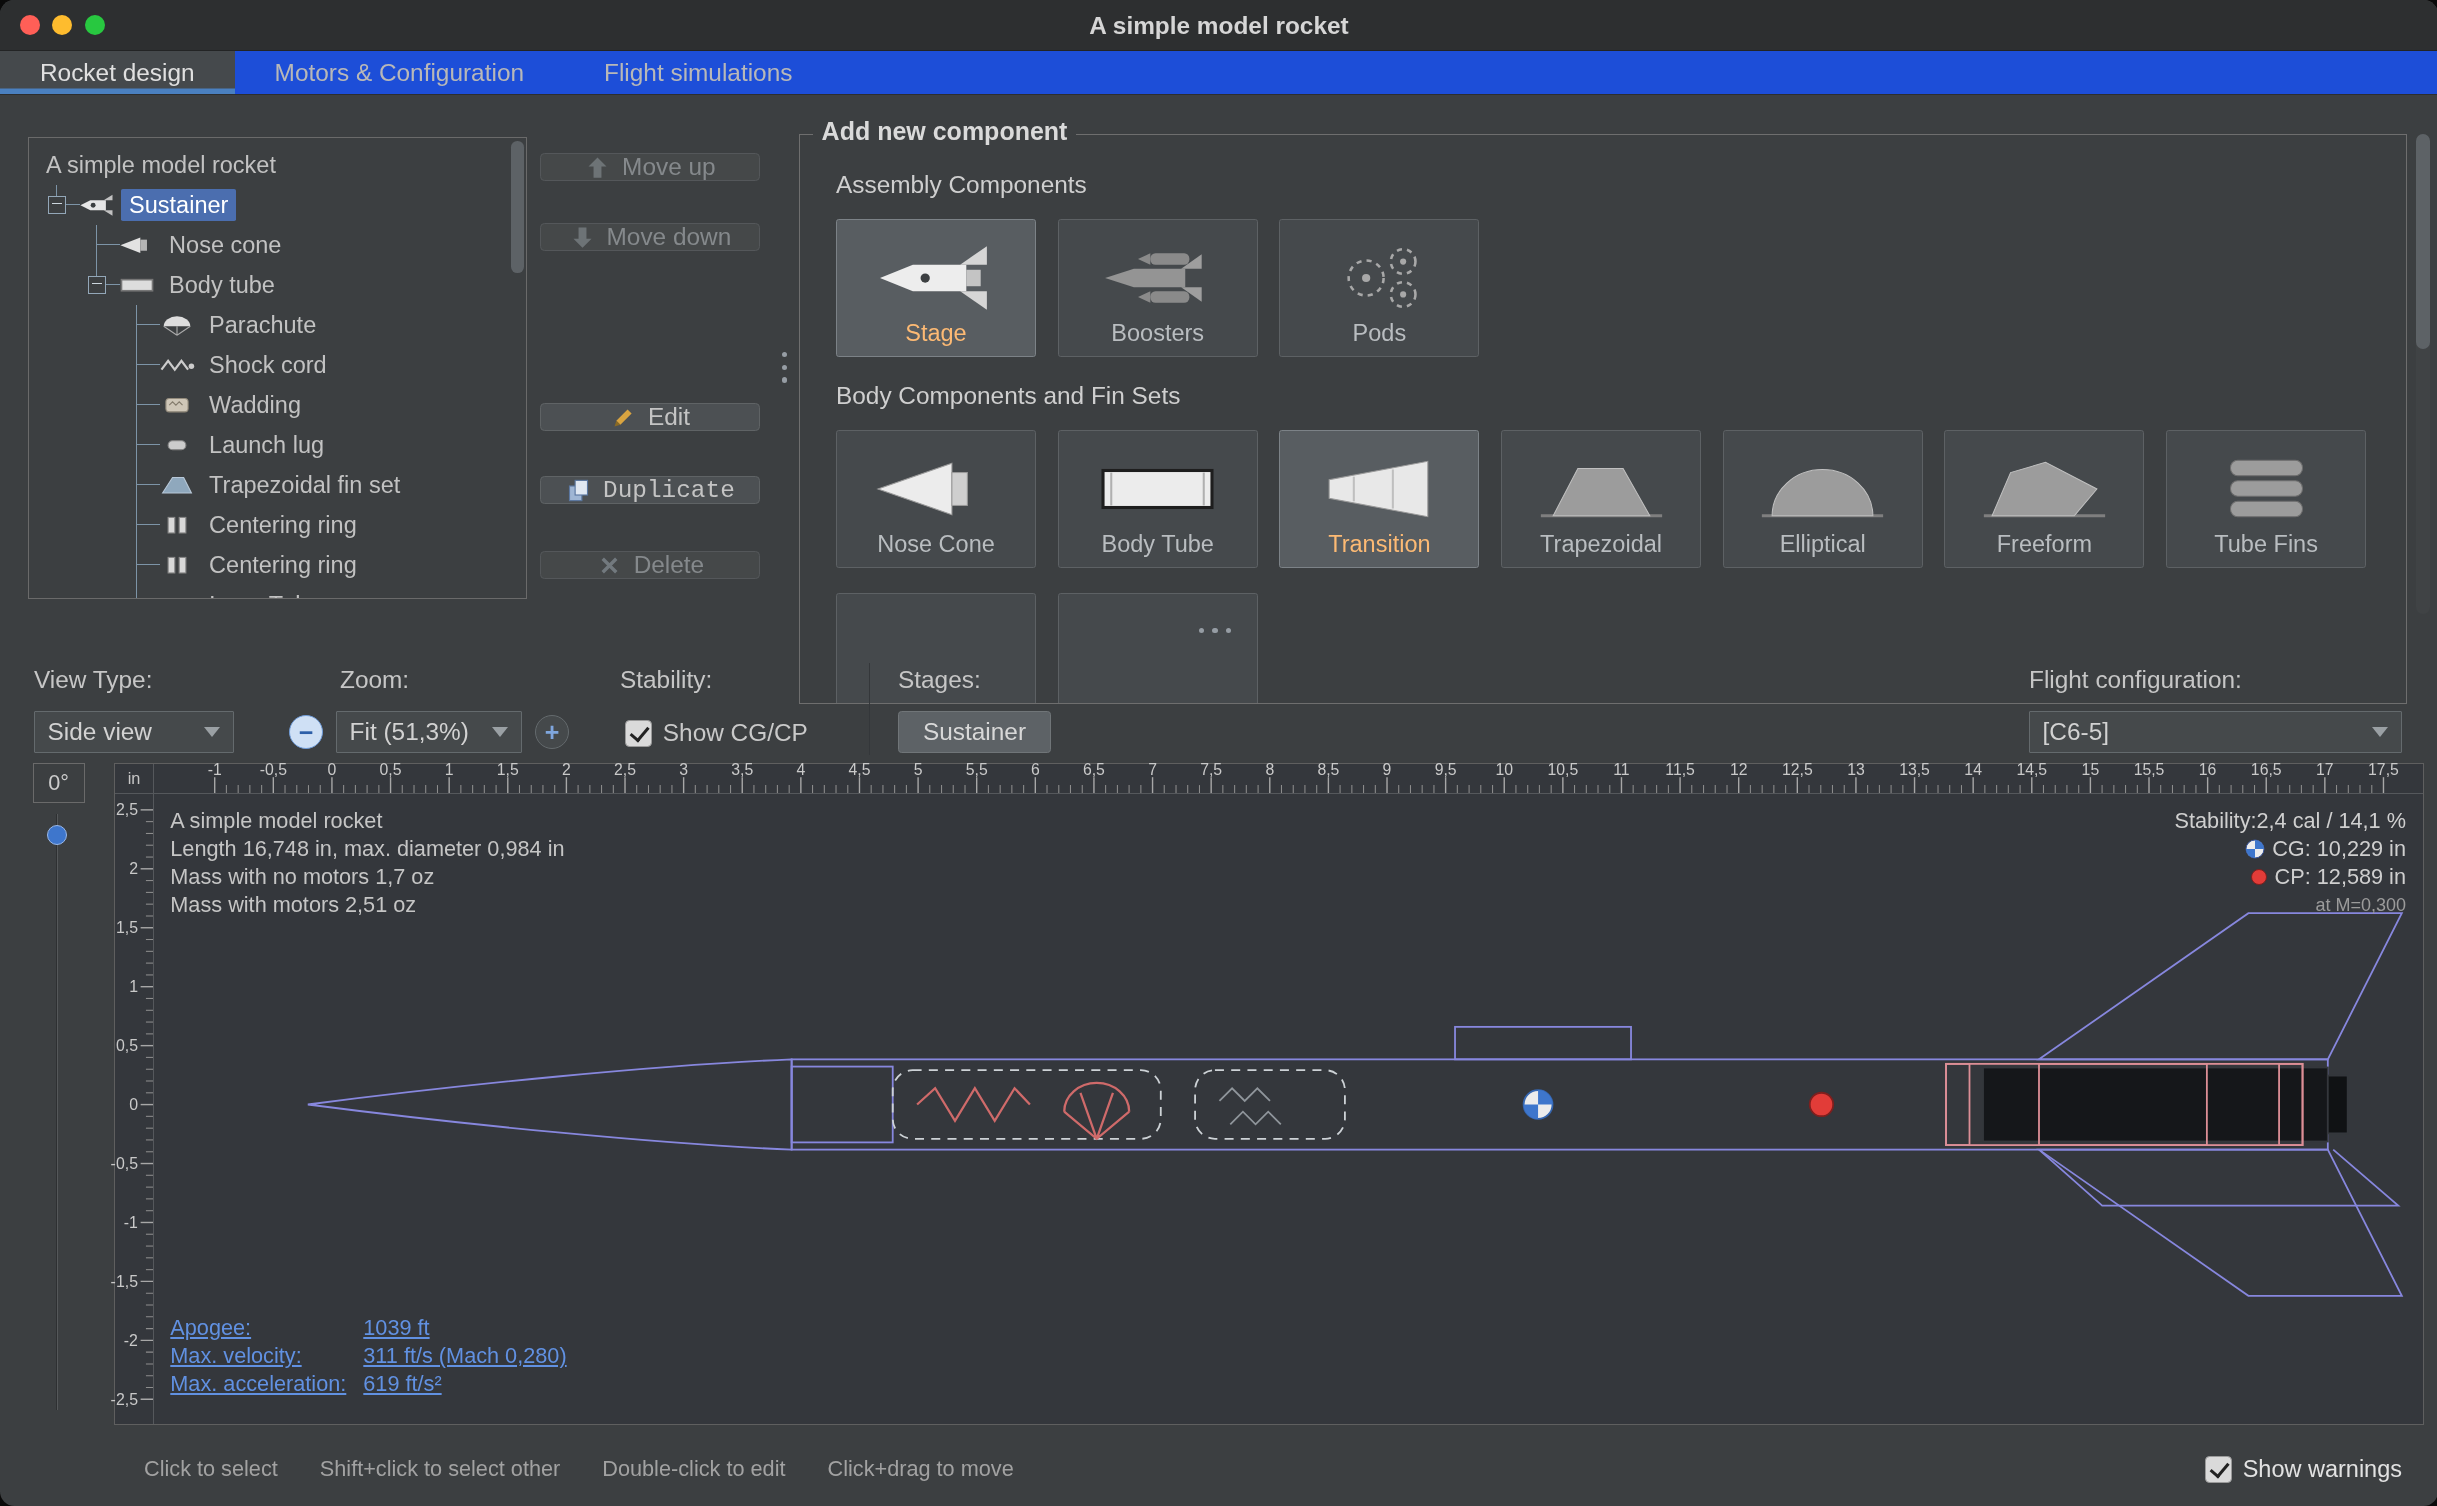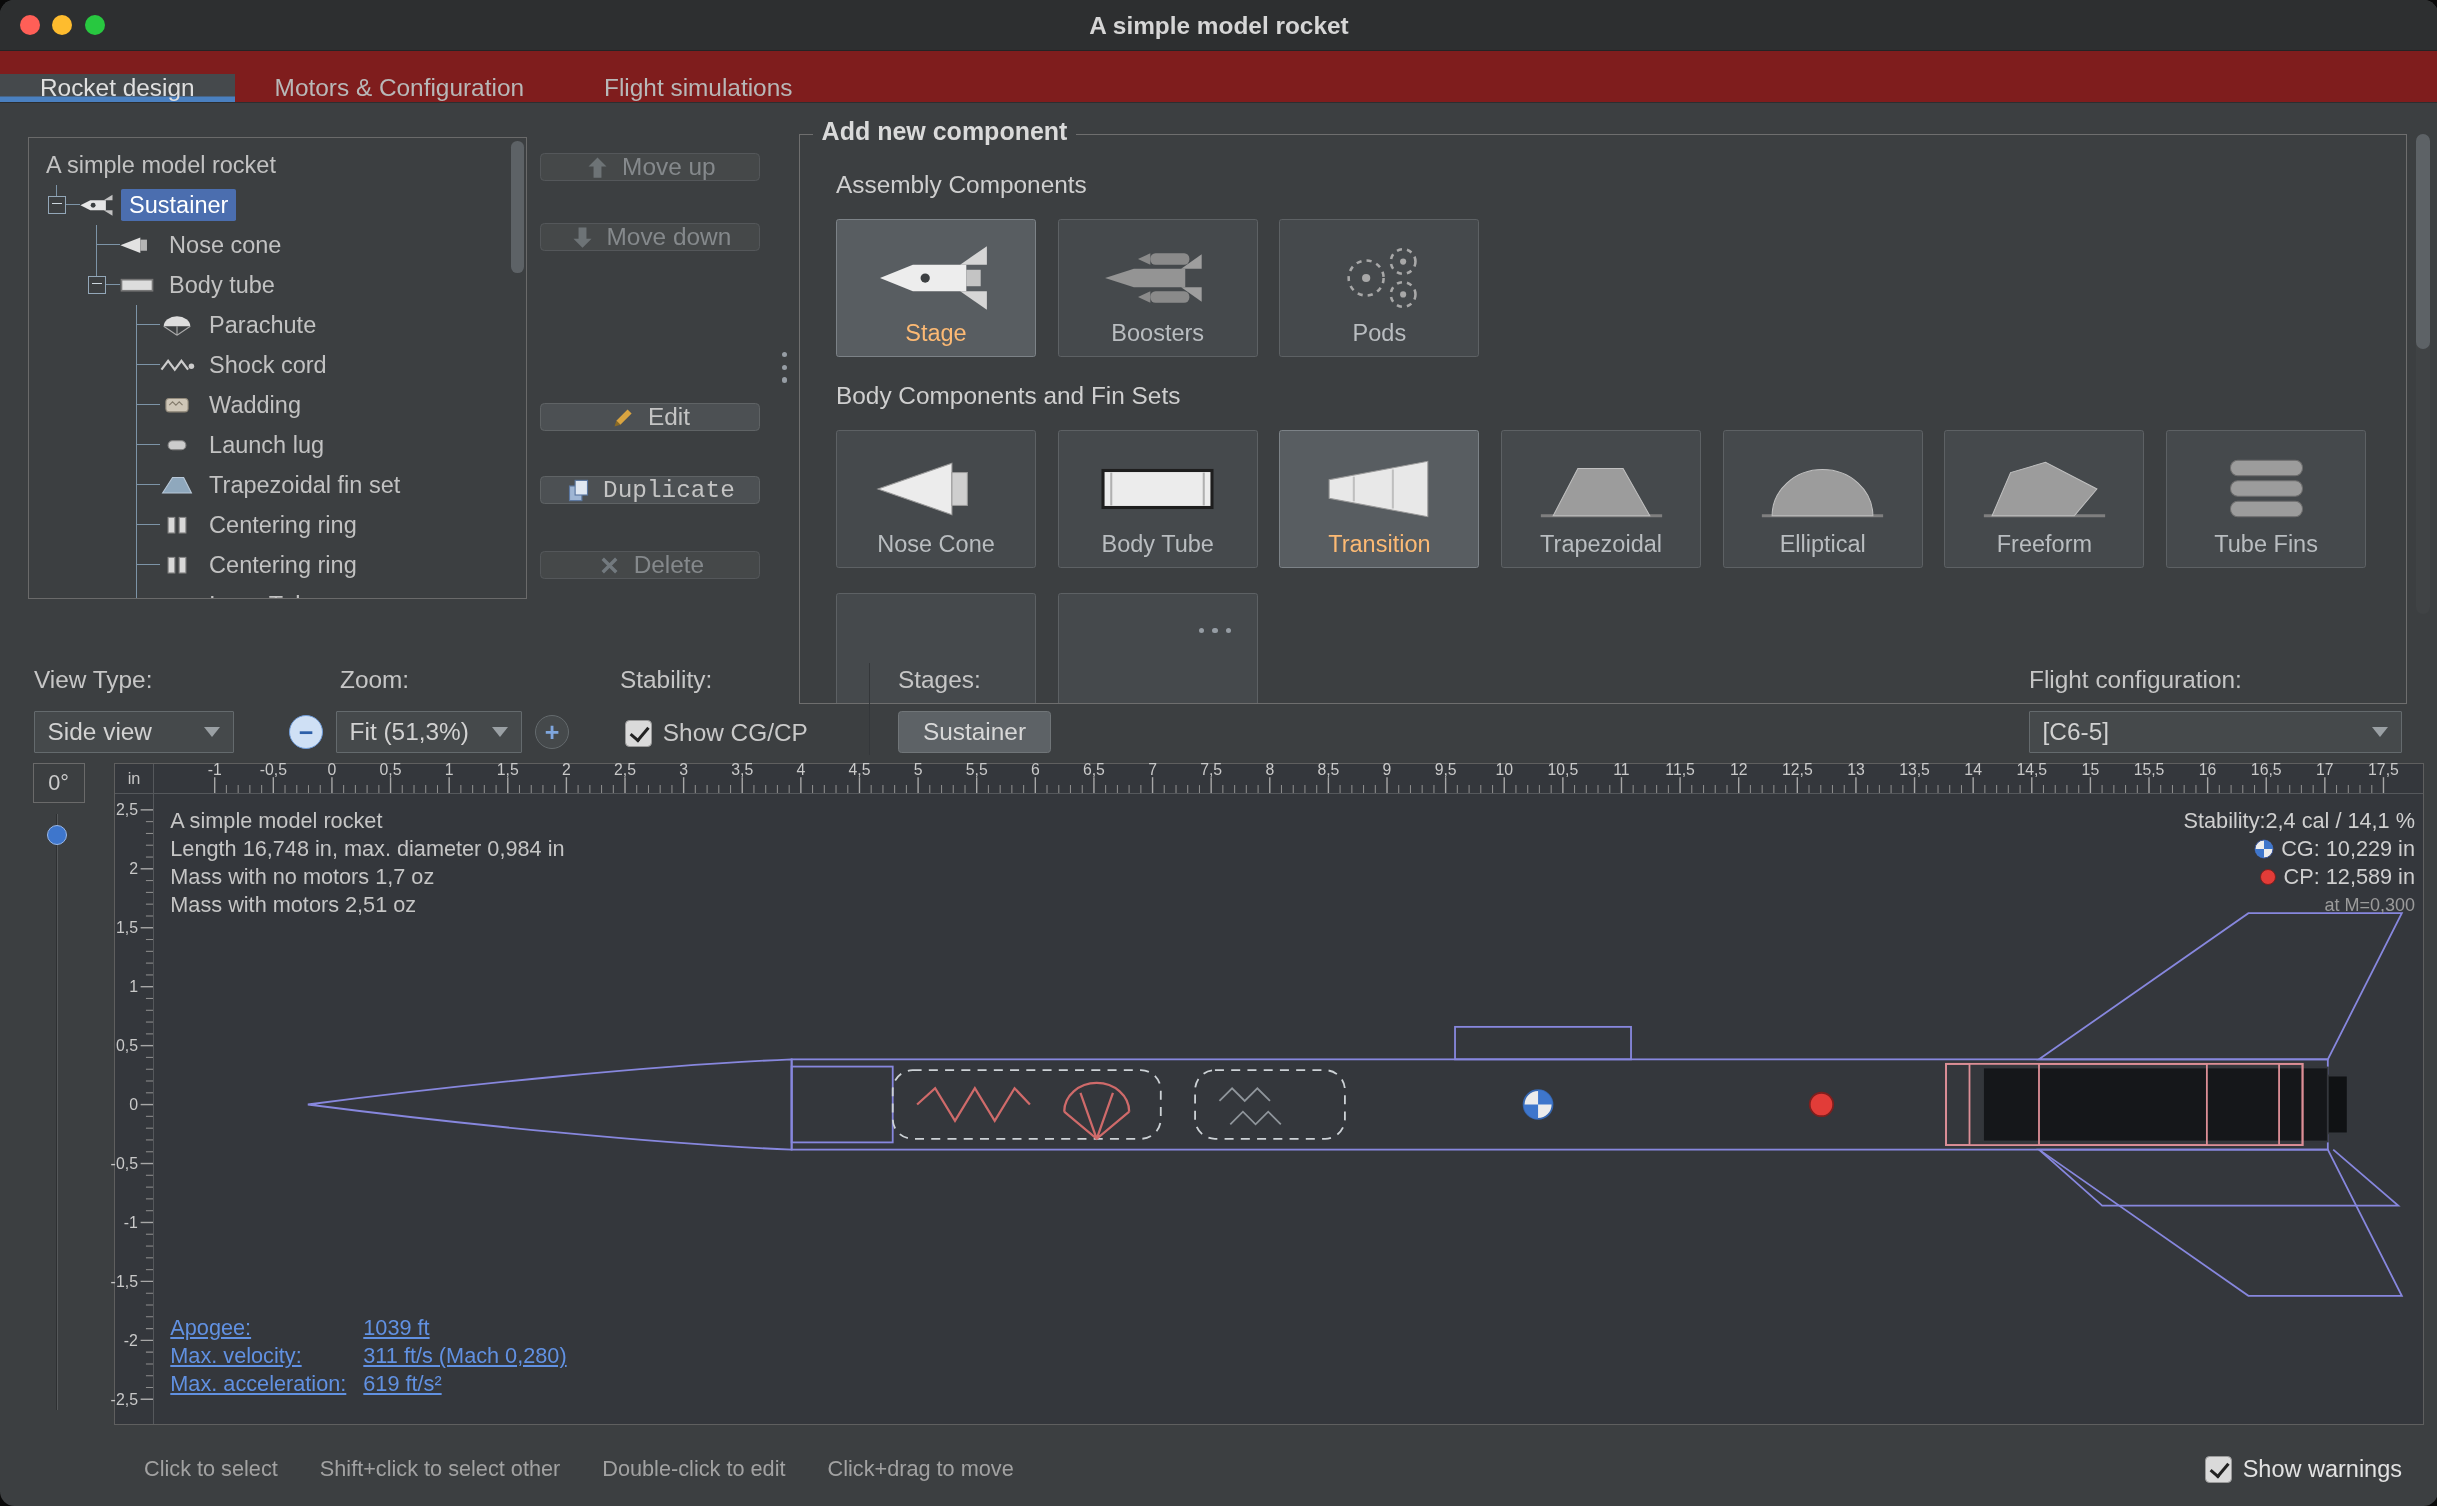--- a/index.html
+++ b/index.html
@@ -8,21 +8,21 @@
 
   
   .titlebar { position:absolute; left:0; top:0; width:100%; height:51px; background:#2d2f30; border-bottom:0.9px solid #232425; }
   .traffic { position:absolute; top:15.3px; width:20px; height:20px; border-radius:50%; }
   .t-red   { left:20px; background:var(--traffic-red); }
   .t-yellow{ left:52px; background:var(--traffic-yellow); }
   .t-green { left:85px; background:var(--traffic-green); }
   .title   { line-height:51px; text-align:center; font-weight:bold; font-size:24.4px; color:#d6d6d6; }
 
   
-  .tabbar { position:absolute; left:0; top:51px; width:100%; height:52px; background:#7f1d1d; border-bottom:0.9px solid #2c2e30; display:flex;align-items:flex-end; }
+  .tabbar { position:absolute; left:0; top:51px; width:100%; height:44px; background:#1d4ed8; border-bottom:0.9px solid #2c2e30; display:flex; }
   .tab { display:flex; align-items:center; padding:0 40px; font-size:24.4px; color:#b8b8b8; }
   .tab.active { background:#45494c; color:#e0e0e0; box-shadow: inset 0 -5.4px 0 var(--tab-underline); }
 
   
   .tree-panel { position:absolute; left:28px; top:137px; width:499px; height:462px; border:0.9px solid #6a6a6a; background:#3c3f41; }
   #tree-rows { position:absolute; inset:0; overflow:hidden; padding:7.2px 0 0 9px; }
   .tree-row { display:flex; align-items:center; height:40px; font-size:23.5px; color:#c2c2c2; white-space:nowrap; }
   .tcell { width:40px; height:40px; position:relative; flex:none; }
   .tv::before    { content:''; position:absolute; left:18px; top:0; bottom:0; border-left:1.8px solid #7d94a7; }
   .tvhalf::before{ content:''; position:absolute; left:18px; top:0; height:20px; border-left:1.8px solid #7d94a7; }
@@ -92,21 +92,21 @@
   
   .canvas { position:absolute; left:98px; top:763px; width:2310px; height:662px; border:0.9px solid #5f5f5f; background:#34373c;margin-left:16px; }
   .corner { position:absolute; left:0; top:0; width:39px; height:30px; font-size:16.3px; color:#c6c6c6;
             display:flex; align-items:center; justify-content:center; border-bottom:0.9px solid #55585c; border-right:0.9px solid #55585c; }
   .ruler-h { position:absolute; left:39px; top:0; width:2269px; height:30px; border-bottom:0.9px solid #55585c; overflow:visible; }
   .ruler-v { position:absolute; left:0; top:30px; width:39px; height:630px; border-right:0.9px solid #55585c; overflow:visible; }
   svg text { font-family:"Liberation Sans","DejaVu Sans",sans-serif; }
   .drawing { position:absolute; left:39px; top:30px; width:2269px; height:630px; }
   .rocket { position:absolute; inset:0; width:100%; height:100%; }
   .info { position:absolute; left:16.3px; top:12.6px; font-size:21.7px; line-height:28px; color:#c5c5c5; }
-  .stab { position:absolute; right:8px; top:12.6px; font-size:21.7px; line-height:28px; color:#cfcfcf; text-align:right; }
+  .stab { position:absolute; right:17px; top:12.6px; font-size:21.7px; line-height:28px; color:#cfcfcf; text-align:right; }
   .stab .mach { font-size:18px; color:#9b9b9b; }
   .mini-cg { width:20px; height:20px; vertical-align:-3.6px; margin-right:7.2px; }
   .mini-cp { display:inline-block; width:16.3px; height:16.3px; border-radius:50%; background:var(--cp-red);
              border:0.9px solid #7e1f1e; vertical-align:-1.8px; margin-right:7.2px; }
   .flight { position:absolute; left:16.3px; top:520px; font-size:21.7px; line-height:28px; color:var(--readout-blue); }
   .fr-row { display:flex;text-decoration:underline; }
   .fr-label { width:193px; flex:none; }
 
   
   .statusbar { position:absolute; left:0; right:0; top:1432px; bottom:0; display:flex; align-items:center;

